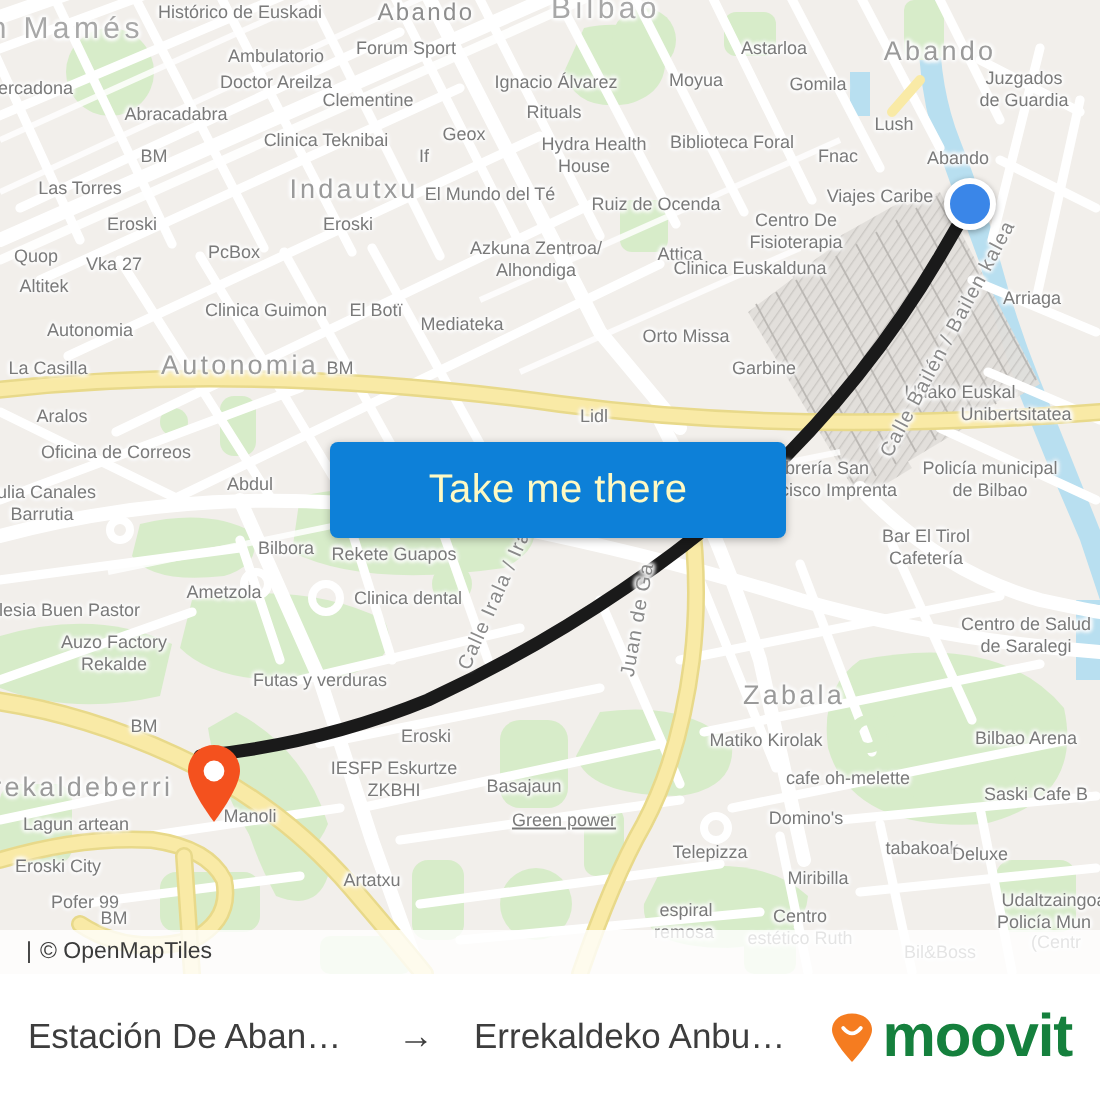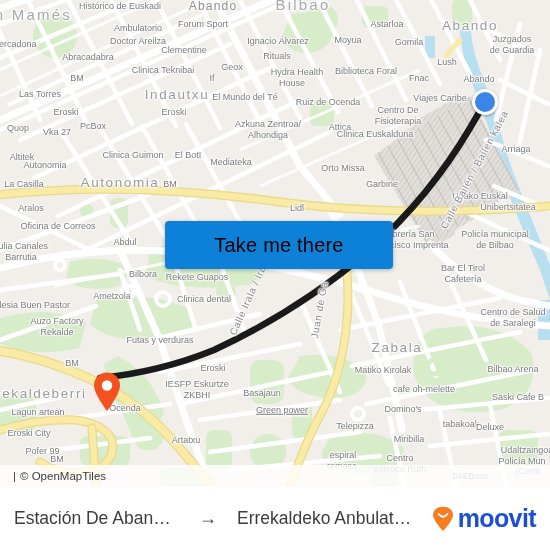--- a/index.html
+++ b/index.html
@@ -31,21 +31,21 @@
   #origin-marker {
     position:absolute; width:26px; height:26px; border-radius:50%;
     background:#3a86e8; border:3px solid #fff; box-shadow:0 1px 3px rgba(0,0,0,.35);
     left:485px; top:102px; transform:translate(-50%,-50%);
   }
   #dest-marker { position:absolute; left:92px; top:372px; transform:translate(-50%,-100%); }
 
   
   #cta {
     position:absolute; left:165px; top:221px; width:228px; height:48px;
-    background:#0d80d8; border-radius:4px; color:#000000;
+    background:#0d80d8; border-radius:4px; color:#fef9c3;
     font-size:20px; display:flex; align-items:center; justify-content:center;
     box-shadow:0 1px 4px rgba(0,0,0,.28); cursor:pointer; letter-spacing:.2px;
   }
 
   
   #attribution {
     position:absolute; left:0; bottom:0; width:100%; height:22px;
     display:flex; align-items:center; padding-left:9px;
     font-size:11.5px; color:#3b3b3b;
     background:rgba(255,255,255,.80);
@@ -57,21 +57,21 @@
     position:absolute; left:0; top:487px; width:550px; height:63px;
     background:#fff; display:flex; align-items:center;
     padding:0 14px; gap:18px;
   }
   #footer .ftxt { font-size:17.5px; color:#3d3d3d; white-space:nowrap;
                   overflow:hidden; text-overflow:ellipsis; }
   #route-from { max-width:165px; }
   #route-to   { flex:1; max-width:230px; }
   #route-arrow { font-size:18px; color:#3d3d3d; padding:0 2px; }
   #moovit-logo { margin-left:auto; display:flex; align-items:center; gap:2px; }
-  #moovit-logo .wordmark { font-size:25px; font-weight:bold; color:#1d4ed8;
+  #moovit-logo .wordmark { font-size:30px; font-weight:bold; color:#15803d;
                            letter-spacing:-.6px; }
 </style>
 </head>
 <body>
 
 <div id="app">
 
   <div id="map">
 
     <svg width="550" height="487">
@@ -286,25 +286,25 @@
         <div class="lbl place" style="left: 177px; top: 95px;">Indautxu</div>
         <div class="lbl poi" style="left: 245px; top: 97px;">El Mundo del Té</div>
         <div class="lbl poi" style="left: 328px; top: 102px;">Ruiz de Ocenda</div>
         <div class="lbl poi" style="left: 440px; top: 98px;">Viajes Caribe</div>
         <div class="lbl poi" style="left: 66px; top: 112px;">Eroski</div>
         <div class="lbl poi" style="left: 174px; top: 112px;">Eroski</div>
         <div class="lbl poi" style="left: 398px; top: 110px;">Centro De</div>
         <div class="lbl poi" style="left: 398px; top: 121px;">Fisioterapia</div>
         <div class="lbl poi" style="left: 18px; top: 128px;">Quop</div>
         <div class="lbl poi" style="left: 57px; top: 132px;">Vka 27</div>
-        <div class="lbl poi" style="left: 93px; top: 126px;">PcBox</div>
+        <div class="lbl poi" style="left: 117px; top: 126px;">PcBox</div>
         <div class="lbl poi" style="left: 268px; top: 124px;">Azkuna Zentroa/</div>
         <div class="lbl poi" style="left: 268px; top: 135px;">Alhondiga</div>
         <div class="lbl poi" style="left: 340px; top: 127px;">Attica</div>
-        <div class="lbl poi" style="left: 22px; top: 143px; margin-top: 14px;">Altitek</div>
+        <div class="lbl poi" style="left: 22px; top: 143px;">Altitek</div>
         <div class="lbl poi" style="left: 133px; top: 155px;">Clinica Guimon</div>
         <div class="lbl poi" style="left: 188px; top: 155px;">El Botï</div>
         <div class="lbl poi" style="left: 231px; top: 162px;">Mediateka</div>
         <div class="lbl poi" style="left: 375px; top: 134px;">Clinica Euskalduna</div>
         <div class="lbl poi" style="left: 516px; top: 149px;">Arriaga</div>
         <div class="lbl poi" style="left: 45px; top: 165px;">Autonomia</div>
         <div class="lbl place" style="left: 120px; top: 183px;">Autonomia</div>
         <div class="lbl poi" style="left: 170px; top: 184px;">BM</div>
         <div class="lbl poi" style="left: 24px; top: 184px;">La Casilla</div>
         <div class="lbl poi" style="left: 343px; top: 168px;">Orto Missa</div>
@@ -340,21 +340,21 @@
         <div class="lbl poi" style="left: 72px; top: 363px;">BM</div>
         <div class="lbl poi" style="left: 213px; top: 368px;">Eroski</div>
         <div class="lbl poi" style="left: 383px; top: 370px;">Matiko Kirolak</div>
         <div class="lbl poi" style="left: 513px; top: 369px;">Bilbao Arena</div>
         <div class="lbl place" style="left: 33px; top: 394px;">Errekaldeberri</div>
         <div class="lbl poi" style="left: 197px; top: 384px;">IESFP Eskurtze</div>
         <div class="lbl poi" style="left: 197px; top: 395px;">ZKBHI</div>
         <div class="lbl poi" style="left: 262px; top: 393px;">Basajaun</div>
         <div class="lbl poi" style="left: 424px; top: 389px;">cafe oh-melette</div>
         <div class="lbl poi" style="left: 518px; top: 397px;">Saski Cafe B</div>
-        <div class="lbl poi" style="left: 125px; top: 408px;">Ocenda</div>
+        <div class="lbl poi" style="left: 125px; top: 408px;">Manoli</div>
         <div class="lbl poi" style="left: 282px; top: 410px; text-decoration: underline;">Green power</div>
         <div class="lbl poi" style="left: 403px; top: 409px;">Domino's</div>
         <div class="lbl poi" style="left: 38px; top: 412px;">Lagun artean</div>
         <div class="lbl poi" style="left: 461px; top: 424px;">tabakoak</div>
         <div class="lbl poi" style="left: 355px; top: 426px;">Telepizza</div>
         <div class="lbl poi" style="left: 29px; top: 433px;">Eroski City</div>
         <div class="lbl poi" style="left: 186px; top: 440px;">Artatxu</div>
         <div class="lbl poi" style="left: 409px; top: 439px;">Miribilla</div>
         <div class="lbl poi" style="left: 490px; top: 427px;">Deluxe</div>
         <div class="lbl poi" style="left: 527px; top: 450px;">Udaltzaingoa</div>

